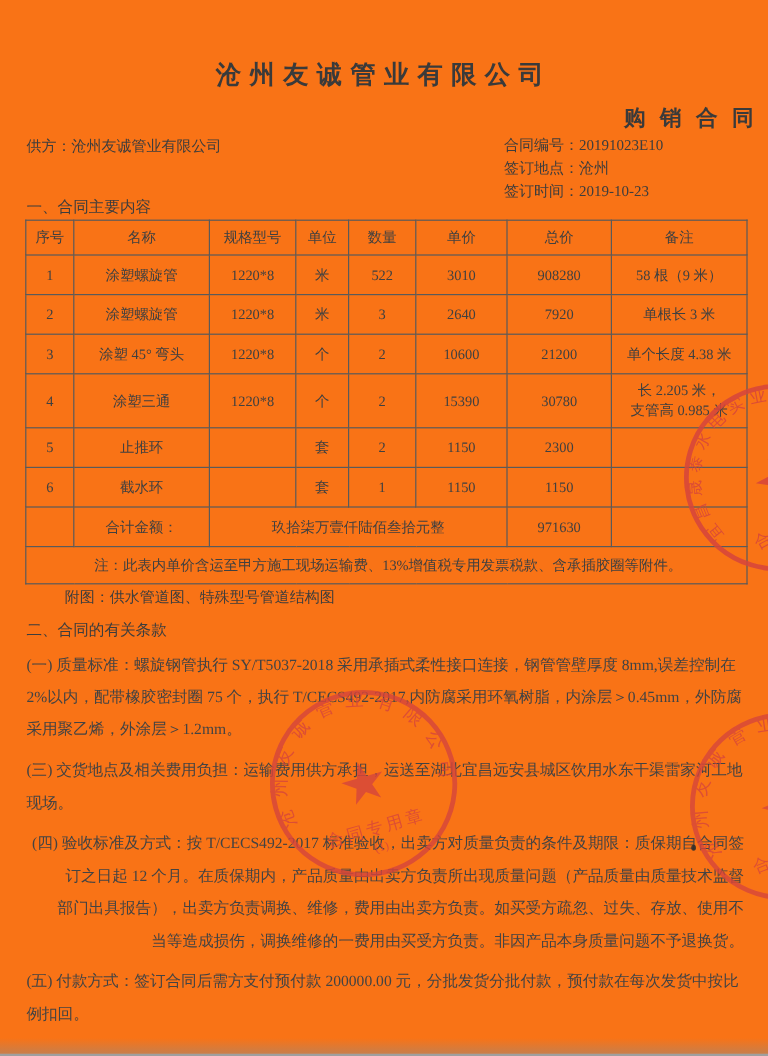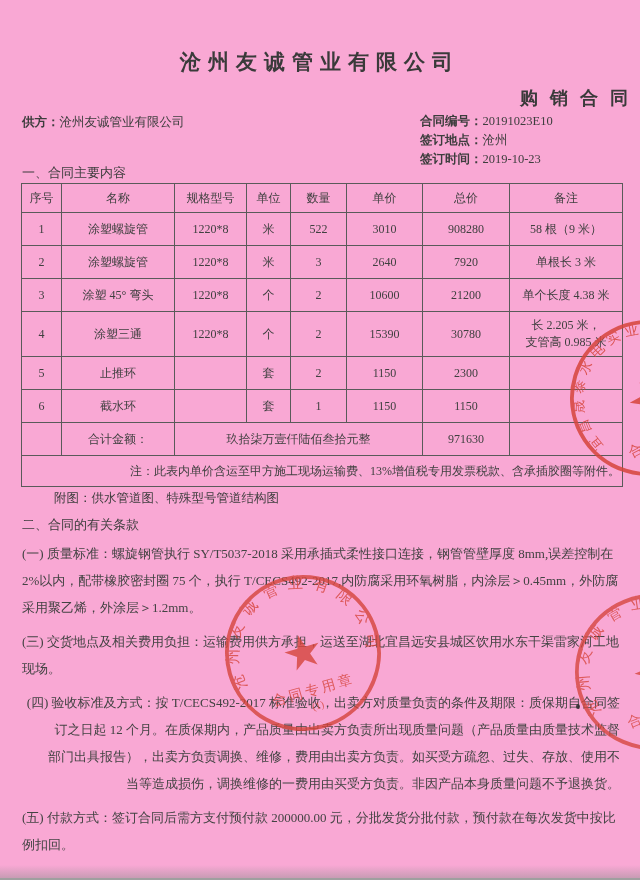--- a/index.html
+++ b/index.html
@@ -1,46 +1,46 @@
 <!DOCTYPE html>
 <html><head>
 <meta charset="utf-8">
 <style>
   html,body{margin:0;padding:0;}
   body{background:#ffffff;font-family:"Liberation Serif","DejaVu Serif",serif;}
-  .page{position:relative;width:640px;height:880px;background:#f9a8d4;overflow:hidden;color:#3d3d3d;}
+  .page{position:relative;width:640px;height:880px;background:#f97316;overflow:hidden;color:#3d3d3d;}
 
   
   .company-title{position:absolute;top:48px;left:0;width:100%;text-align:center;
     font-size:21px;font-weight:600;letter-spacing:7px;color:#3a3a3a;}
   .doc-title{position:absolute;top:86px;left:0;width:100%;text-align:right;
     font-size:18px;font-weight:600;letter-spacing:12px;color:#3a3a3a;}
 
   
   .meta{position:absolute;top:114px;left:22px;right:15px;font-size:12.5px;}
   .meta-left{position:absolute;left:0;top:0;}
   .meta-left .line1{margin:0 0 26px 0;}
   .meta-right{position:absolute;left:398px;top:-2px;line-height:19px;}
-  .meta b{font-weight:bold;}
+  .meta b{font-weight:normal;}
 
   .sec-heading{position:absolute;left:22px;font-size:13px;color:#3d3d3d;}
   #heading1{top:164px;}
   #heading2{top:516px;}
 
   
   table.items{position:absolute;top:183px;left:21px;border-collapse:collapse;table-layout:fixed;
     font-size:12px;color:#404040;}
   table.items td,table.items th{border:1px solid #5a5a5a;text-align:center;font-weight:normal;
     padding:1px 2px;overflow:hidden;}
   table.items th{height:26px;}
   tr.r-norm td{height:30px;}
   tr.r-tall td{height:42px;}
   td.remark{white-space:pre-line;line-height:17px;}
   tr.total-row td{height:30px;margin-top:20px;}
-  tr.note-row td{height:28px;text-align:right;padding-left:5px;font-size:12px;}
+  tr.note-row td{height:28px;text-align:center;padding-left:5px;font-size:12px;}
 
   
   .attachment{position:absolute;top:490px;left:22px;font-size:12.5px;padding-left:32px;}
   .clauses{position:absolute;top:540px;left:22px;width:598px;font-size:13px;line-height:27px;color:#434343;}
   .clause{margin:0 0 7px 0;}
   .clause.hang{padding-left:26px;text-indent:-26px;text-align:right;}
 
   
   .stamp{position:absolute;pointer-events:none;}
   #stamp-buyer{left:553px;top:303px;opacity:.85;transform:rotate(-28deg);}

